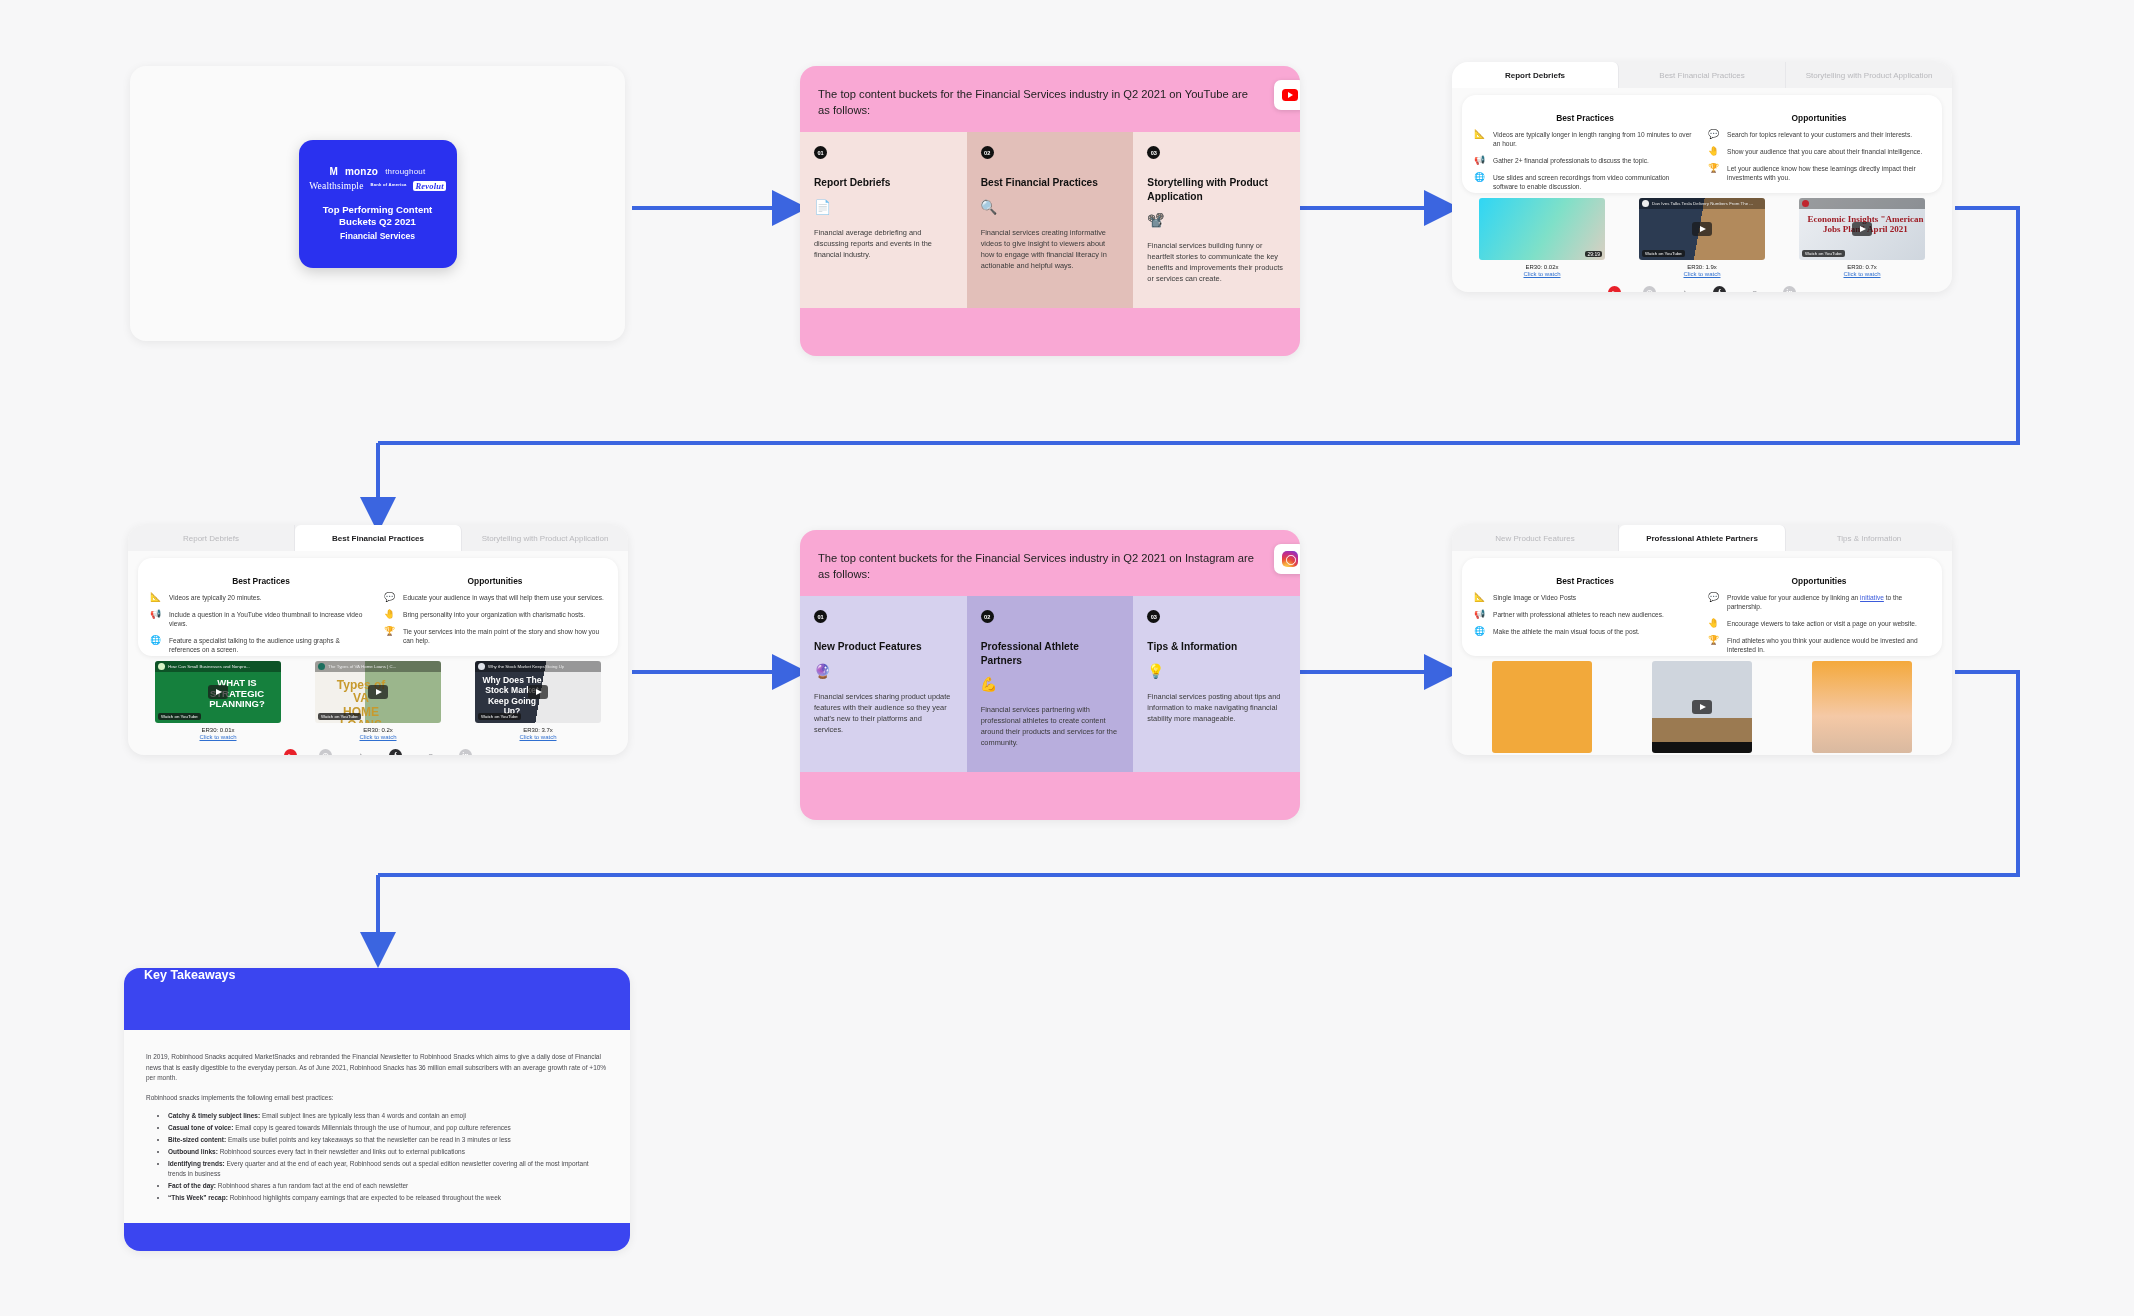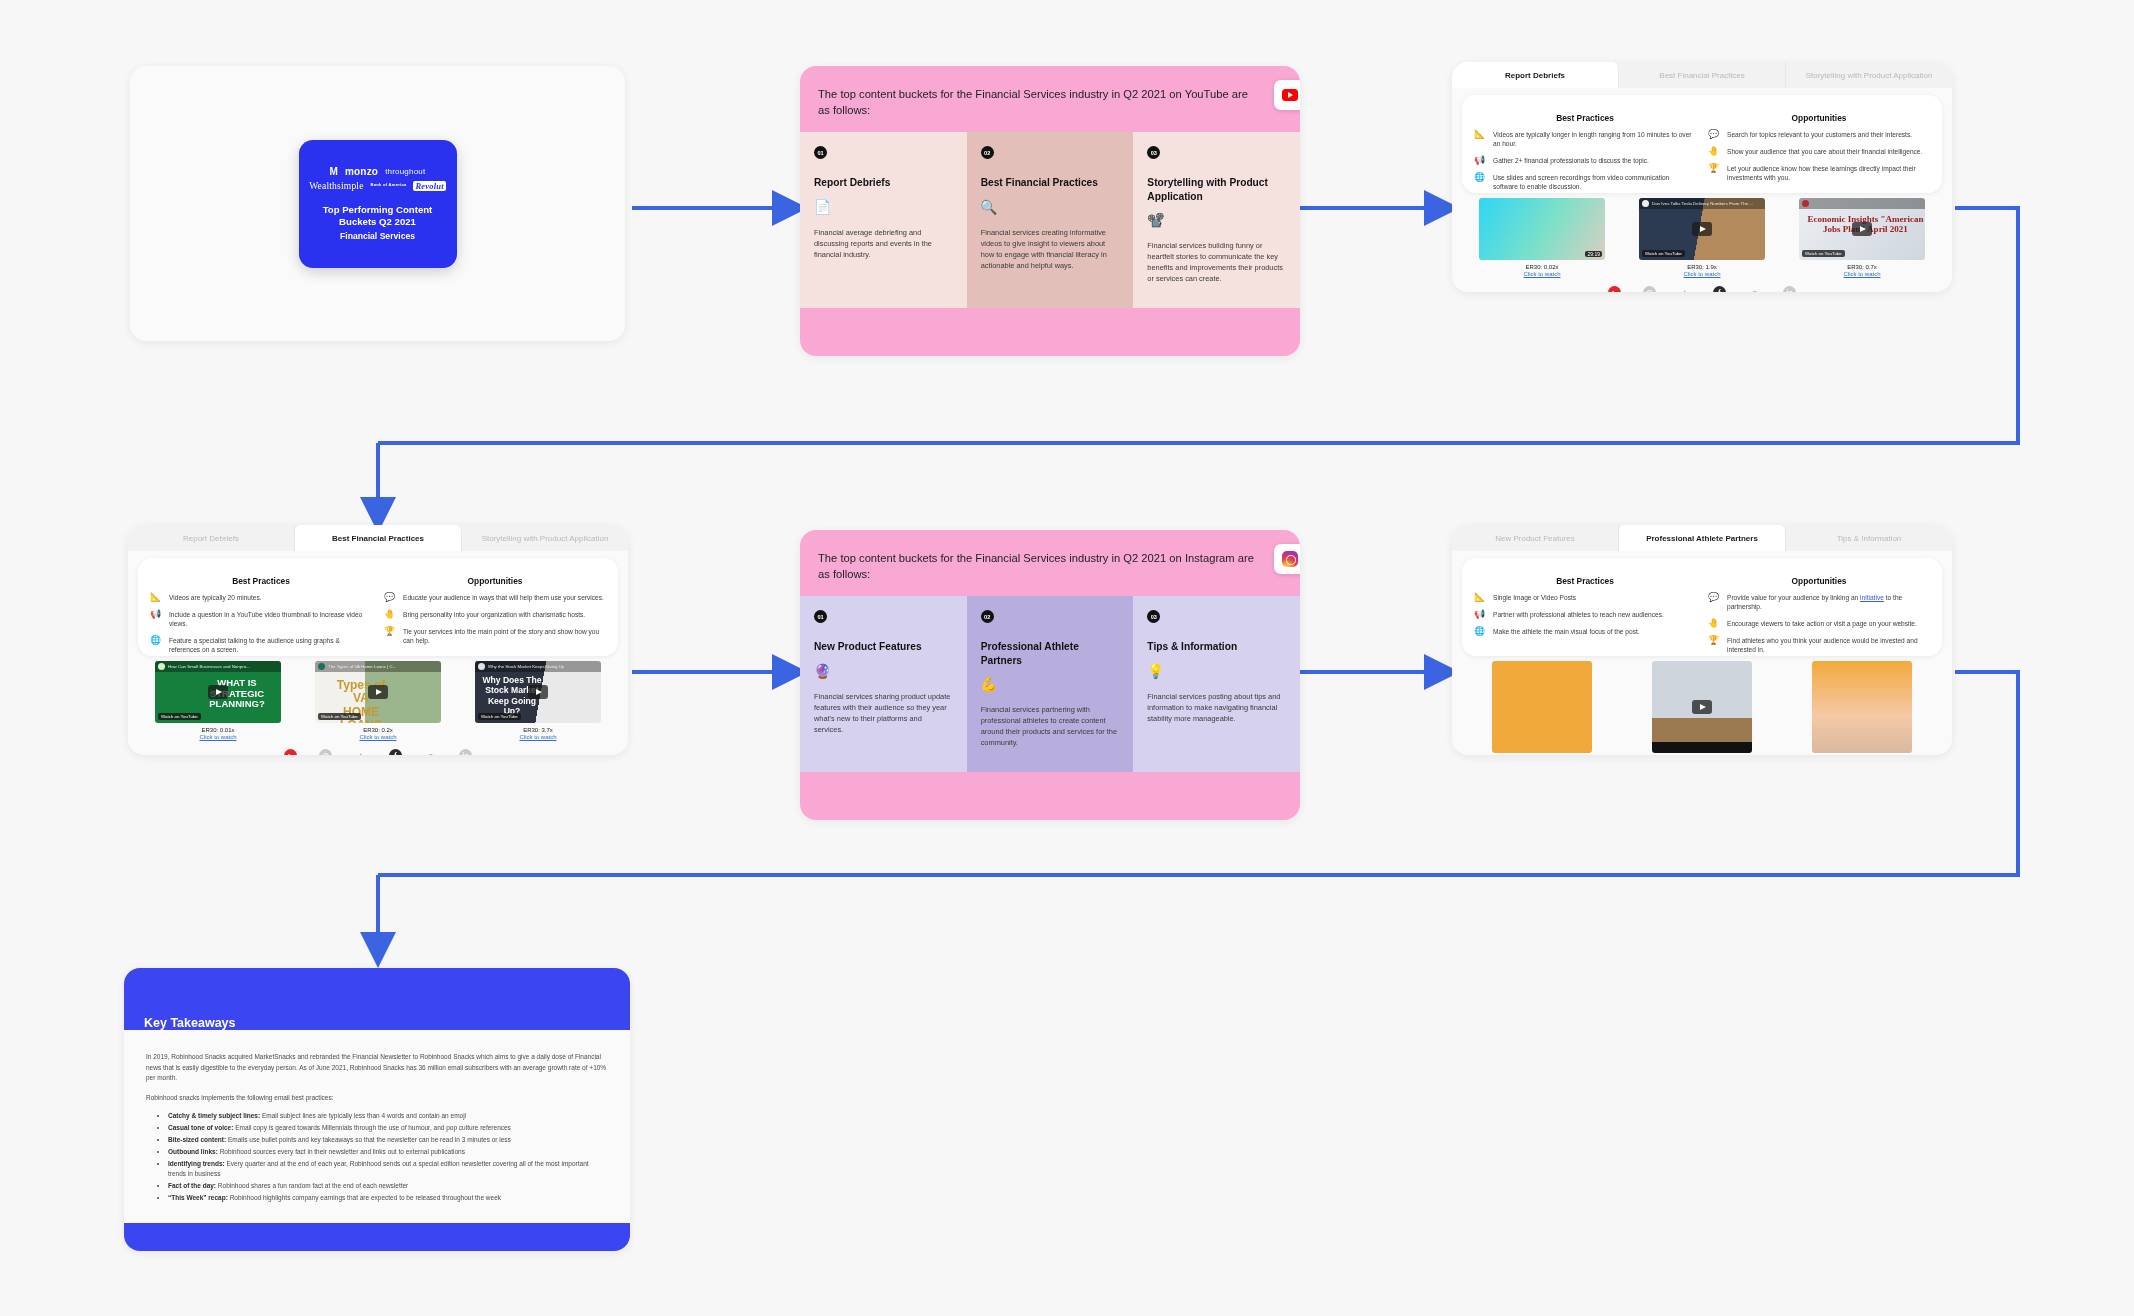--- a/index.html
+++ b/index.html
@@ -109,21 +109,21 @@
 
   .social-row { display:flex; justify-content:center; gap:22px; padding-top:9px; }
   .sico { width:13px; height:13px; border-radius:50%; background:#c9c9cd; position:relative;
           display:flex; align-items:center; justify-content:center; color:#fff;
           font-size:7.5px; font-weight:700; font-family:"Liberation Serif", serif; }
   .sico.bare { background:none; color:#8e8e93; font-size:10px; font-family:"Liberation Sans",sans-serif; }
   .sico.yt-on { background:#e8212a; }
 
   
   #card-keys { left: 124px; top: 968px; width: 506px; height: 283px; background:#fafafa; }
-  .kt-head { background:#3b45f0; height: 62px; display:flex; align-items:flex-end; padding: 0 20px; }
+  .kt-head { background:#3b45f0; height: 62px; display:flex; align-items:flex-start; padding: 0 20px; }
   .kt-head h2 { color:#fff; font-size:12.5px; font-weight:700; }
   .kt-body { padding: 22px 22px 0 22px; }
   .kt-body p { font-size:6.5px; color:#4a4a4f; line-height:1.65; }
   .kt-body p + p { margin-top:9px; }
   .kt-list { margin-top:7px; padding-left: 22px; }
   .kt-list li { font-size:6.5px; color:#4a4a4f; line-height:1.62; margin-bottom:1.5px; }
   .kt-list li b { color:#2c2c31; }
   .kt-foot { position:absolute; left:0; right:0; bottom:0; height:28px; background:#3b45f0; }
 
   

